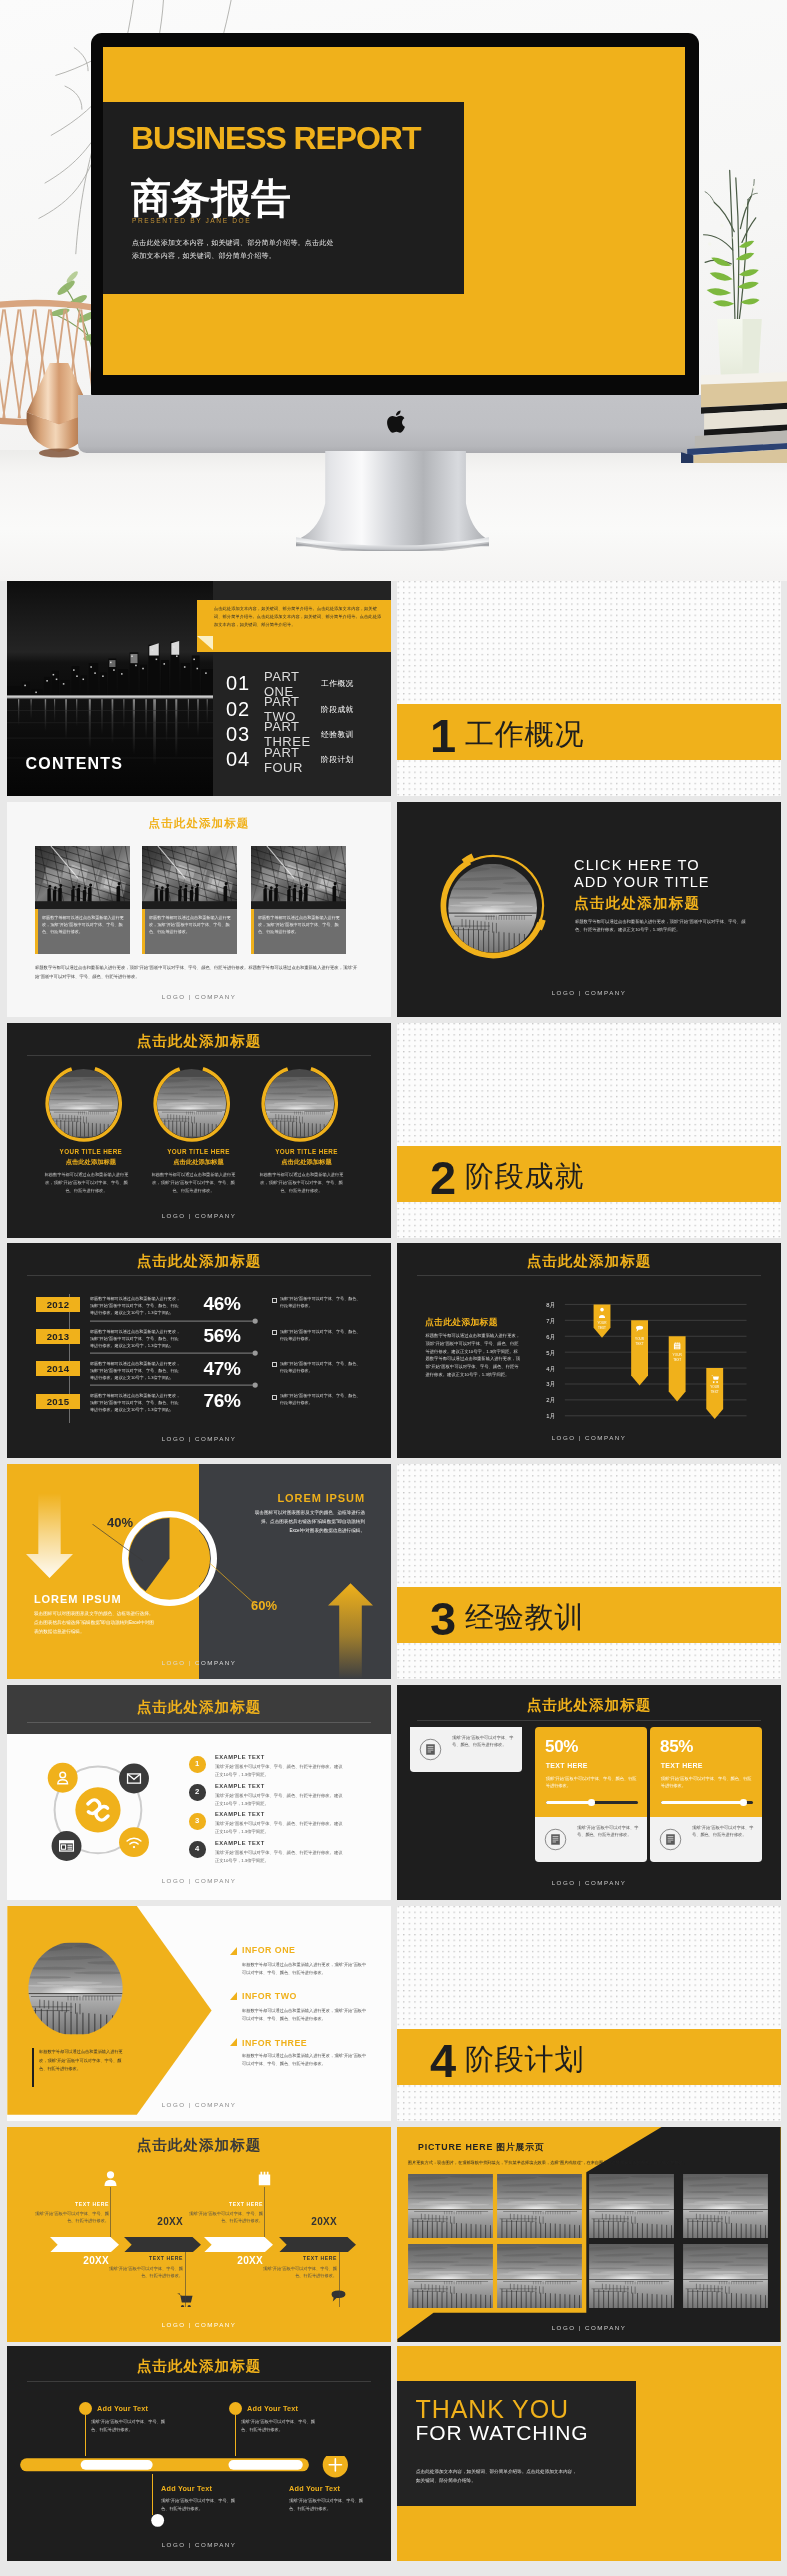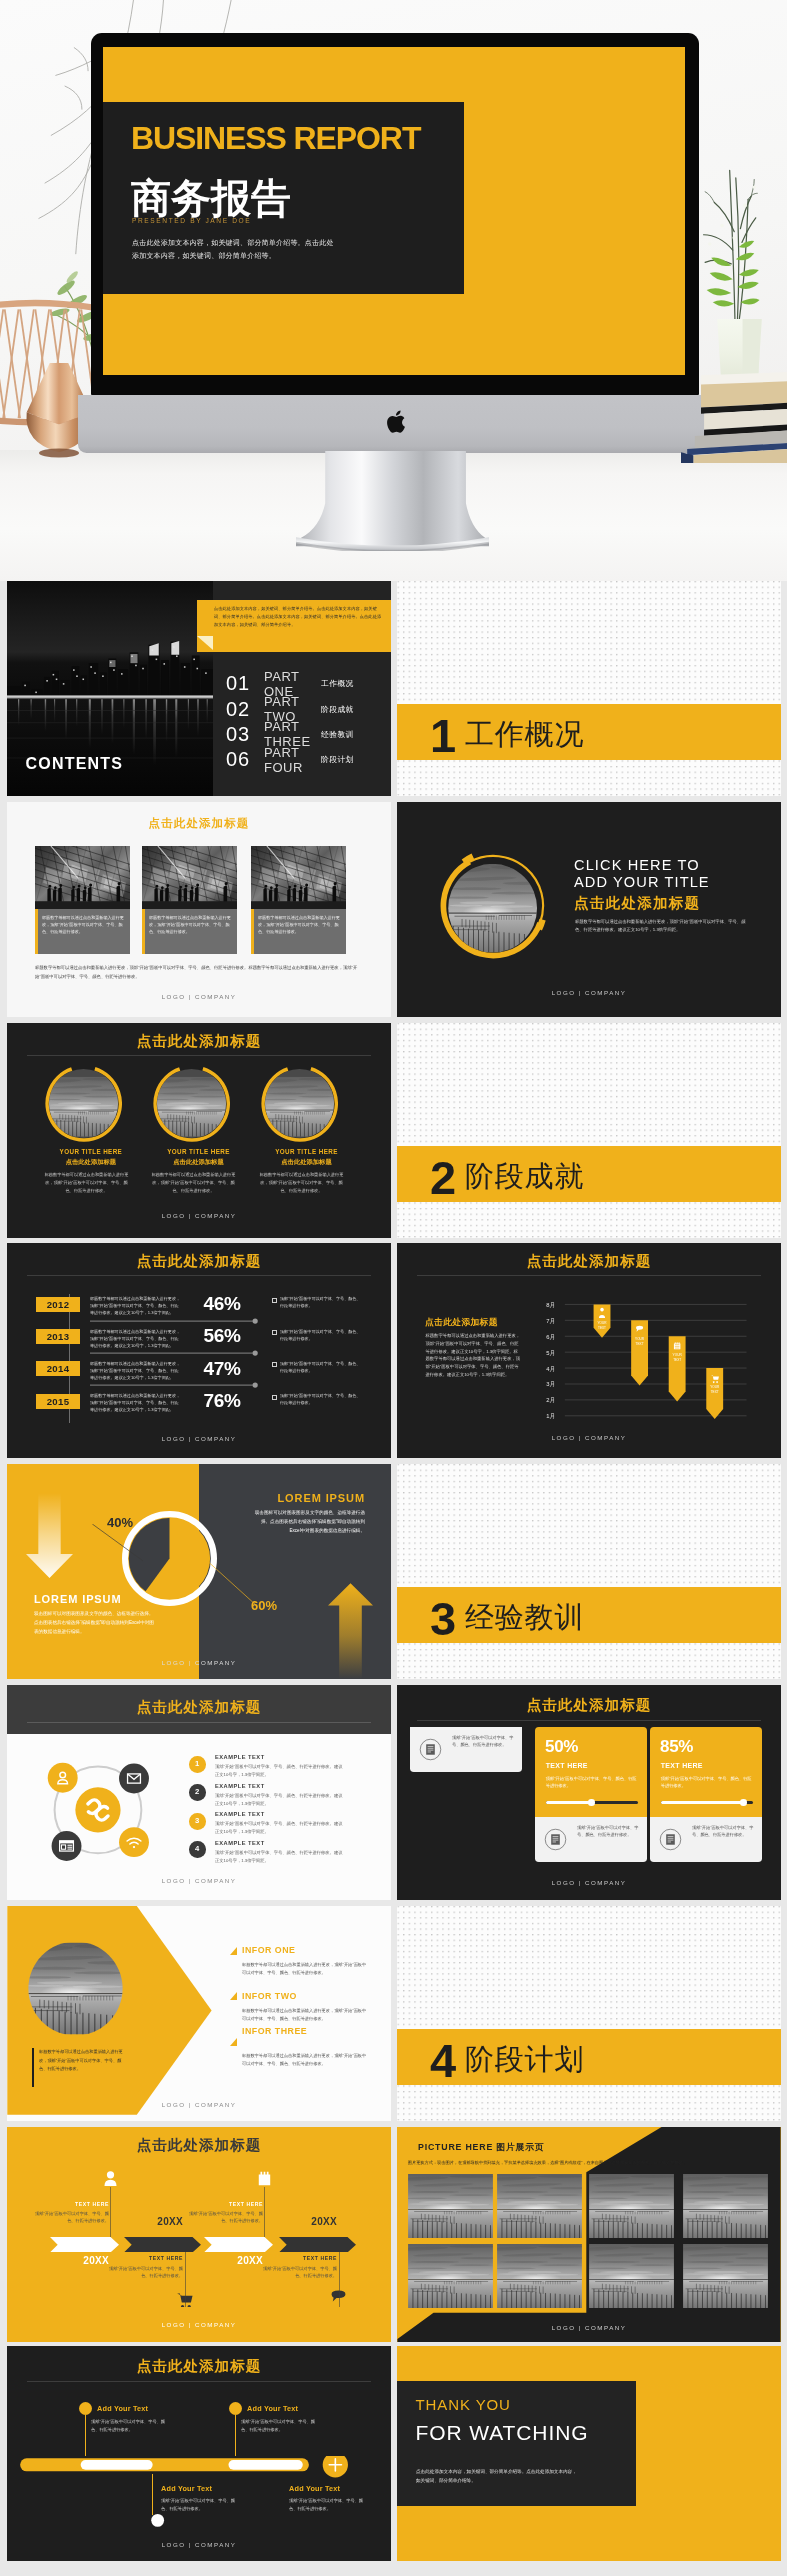--- a/index.html
+++ b/index.html
@@ -175,21 +175,21 @@
 
   
   .s17-title{position:absolute;left:0;top:10.8px;width:384px;text-align:center;font-size:14.6px;font-weight:bold;color:#F0B11B;letter-spacing:1px;}
   .s17-rule{position:absolute;left:20px;top:35px;width:344px;height:0.8px;background:rgba(255,255,255,.14);}
   .s17-h{position:absolute;font-size:7.3px;font-weight:bold;color:#F0B11B;letter-spacing:0.2px;}
   .s17-b{position:absolute;width:74px;font-size:4.2px;line-height:1.8;color:#d6d6d6;}
   .s17-foot{position:absolute;left:0;top:195px;width:384px;text-align:center;font-size:6.2px;letter-spacing:1.5px;color:#c9c9c9;}
 
   
   .s18-blk{position:absolute;left:0;top:35px;width:239px;height:125px;background:#232323;}
-  .s18-l1{position:absolute;left:18.5px;top:51px;font-size:15px;color:#F0B11B;letter-spacing:0.9px;line-height:1;}
+  .s18-l1{position:absolute;left:18.5px;top:51px;font-size:25px;color:#F0B11B;letter-spacing:0.9px;line-height:1;}
   .s18-l2{position:absolute;left:18.5px;top:76px;font-size:21px;color:#fff;letter-spacing:0.9px;line-height:1;}
   .s18-d{position:absolute;left:19px;top:122px;width:162px;font-size:4.6px;line-height:1.95;color:#e6e6e6;}
 </style>
 </head>
 <body>
 
 <svg width="0" height="0" style="position:absolute" aria-hidden="true">
   <defs>
     <pattern id="dotpat" width="7.3" height="7.3" patternUnits="userSpaceOnUse">
       <rect width="7.3" height="7.3" fill="#fcfcfc"></rect>
@@ -410,21 +410,21 @@
         <span class="ct-n">02</span>
         <span class="ct-e">PART TWO</span>
         <span class="ct-c">阶段成就</span>
       </div>
       <div class="ct-row">
         <span class="ct-n">03</span>
         <span class="ct-e">PART THREE</span>
         <span class="ct-c">经验教训</span>
       </div>
       <div class="ct-row">
-        <span class="ct-n">06</span>
+        <span class="ct-n">04</span>
         <span class="ct-e">PART FOUR</span>
         <span class="ct-c">阶段计划</span>
       </div>
     </div>
     <div class="ct-head">CONTENTS</div>
   </div>
 
   <div class="slide dotbg" style="left:397px;top:581px">
     <svg class="dotsvg" viewBox="0 0 499 280" width="384" height="215">
           <rect width="499" height="280" fill="url(#dotpat)"></rect>
@@ -825,21 +825,21 @@
     <div class="s13-capbar"></div>
     <div class="s13-cap">标题数字等都可以通过点击和重新输入进行更改，顶部“开始”面板中可以对字体、字号、颜色、行距等进行修改。</div>
     <div id="s13items">
           <div class="s13-tri" style="top:41px"></div>
           <div class="s13-h" style="top:39px">INFOR ONE</div>
           <div class="s13-b" style="top:55px">标题数字等都可以通过点击和重新输入进行更改，顶部“开始”面板中可以对字体、字号、颜色、行距等进行修改。</div>
           <div class="s13-tri" style="top:86px"></div>
           <div class="s13-h" style="top:85px">INFOR TWO</div>
           <div class="s13-b" style="top:101px">标题数字等都可以通过点击和重新输入进行更改，顶部“开始”面板中可以对字体、字号、颜色、行距等进行修改。</div>
           <div class="s13-tri" style="top:132px"></div>
-          <div class="s13-h" style="top:120px">INFOR THREE</div>
+          <div class="s13-h" style="top:132px">INFOR THREE</div>
           <div class="s13-b" style="top:146px">标题数字等都可以通过点击和重新输入进行更改，顶部“开始”面板中可以对字体、字号、颜色、行距等进行修改。</div>
         </div>
     <div class="s13-foot">LOGO  |  COMPANY</div>
   </div>
 
   <div class="slide dotbg" style="left:397px;top:1906px">
     <svg class="dotsvg" viewBox="0 0 499 280" width="384" height="215">
           <rect width="499" height="280" fill="url(#dotpat)"></rect>
         </svg>
     <div class="sec-bar"></div>

